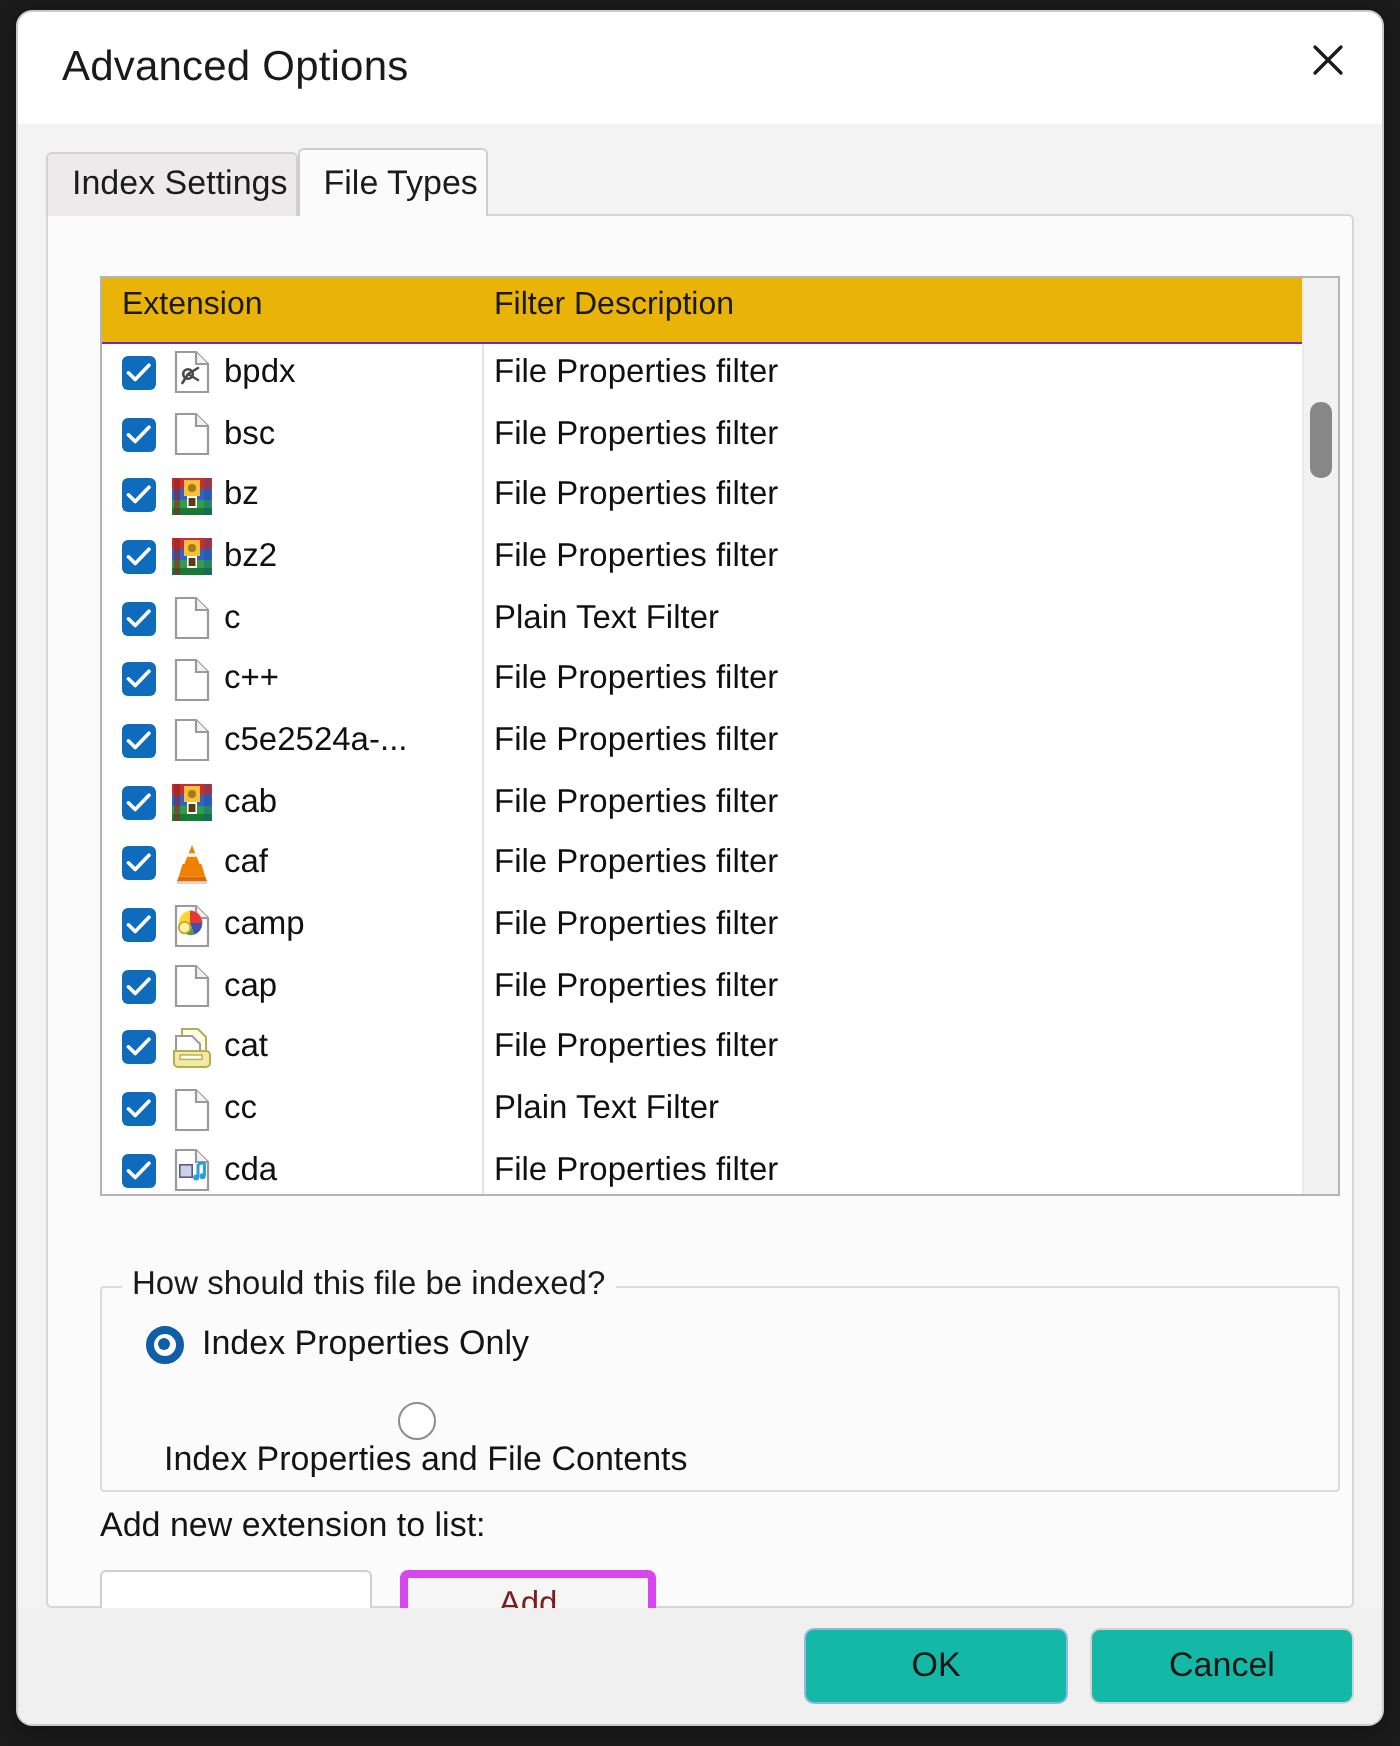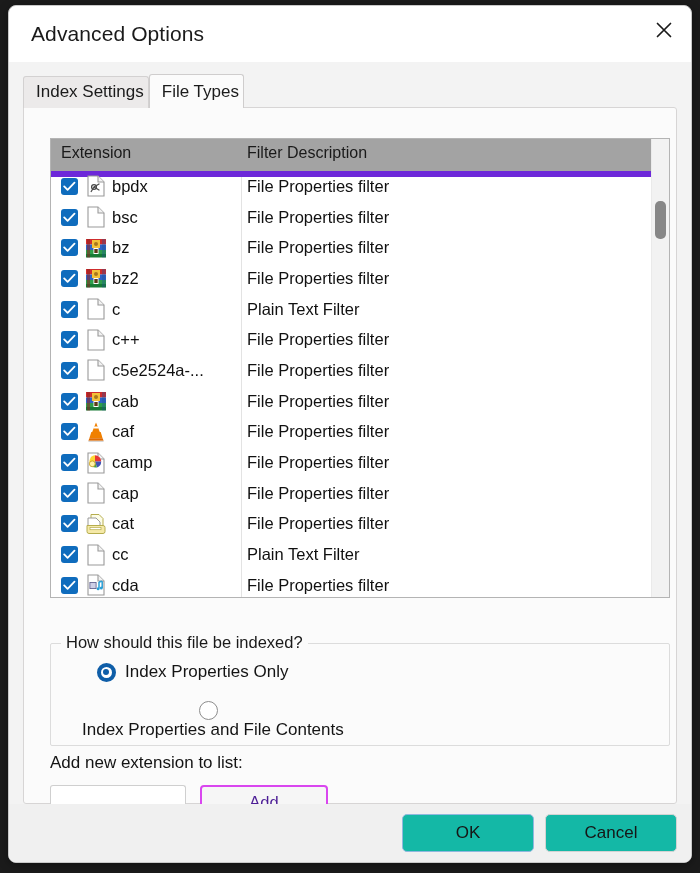--- a/index.html
+++ b/index.html
@@ -117,22 +117,22 @@
     width: 620px;
     height: 460px;
     background: #ffffff;
     border: 1px solid #b4b4b4;
     box-sizing: border-box;
     overflow: hidden;
   }
   .lv-header {
     position: relative;
     height: 32px;
-    background: #a3a3a3;
-    border-bottom: 6px solid #6d28d9;
+    background: #eab308;
+    border-bottom: 1px solid #6d28d9;
   }
   .lv-col-ext,
   .lv-col-desc {
     position: absolute;
     top: 5px;
     font-size: 16px;
     color: #1a1a1a;
     white-space: nowrap;
   }
   .lv-col-ext  { left: 10px; }
@@ -236,21 +236,21 @@
     white-space: nowrap;
   }
   .radio-row {
     position: absolute;
     left: 22px;
     display: flex;
     align-items: center;
     cursor: pointer;
     white-space: nowrap;
   }
-  .radio-row.r1 { top: 18px; margin-left: 24px; }
+  .radio-row.r1 { top: 18px; }
   .radio-row.r2 { top: 57px; flex-direction: column; }
   .radio {
     flex: 0 0 auto;
     width: 19px;
     height: 19px;
     border-radius: 50%;
     box-sizing: border-box;
     border: 1.6px solid #8d8d8d;
     background: #ffffff;
     position: relative;
@@ -302,25 +302,25 @@
     outline: none;
   }
   .add-btn {
     position: absolute;
     left: 176px;
     top: 677px;
     width: 128px;
     height: 34px;
     box-sizing: border-box;
     background: #f6f6f6;
-    border: 2px solid #d946ef;
+    border: 4px solid #d946ef;
     border-radius: 4px;
     font-family: "Liberation Sans", sans-serif;
     font-size: 16.5px;
-    color: #4c1d95;
+    color: #7f1d1d;
     cursor: default;
   }
 
   
   .footer {
     position: absolute;
     left: 0;
     right: 0;
     bottom: 0;
     height: 58px;

